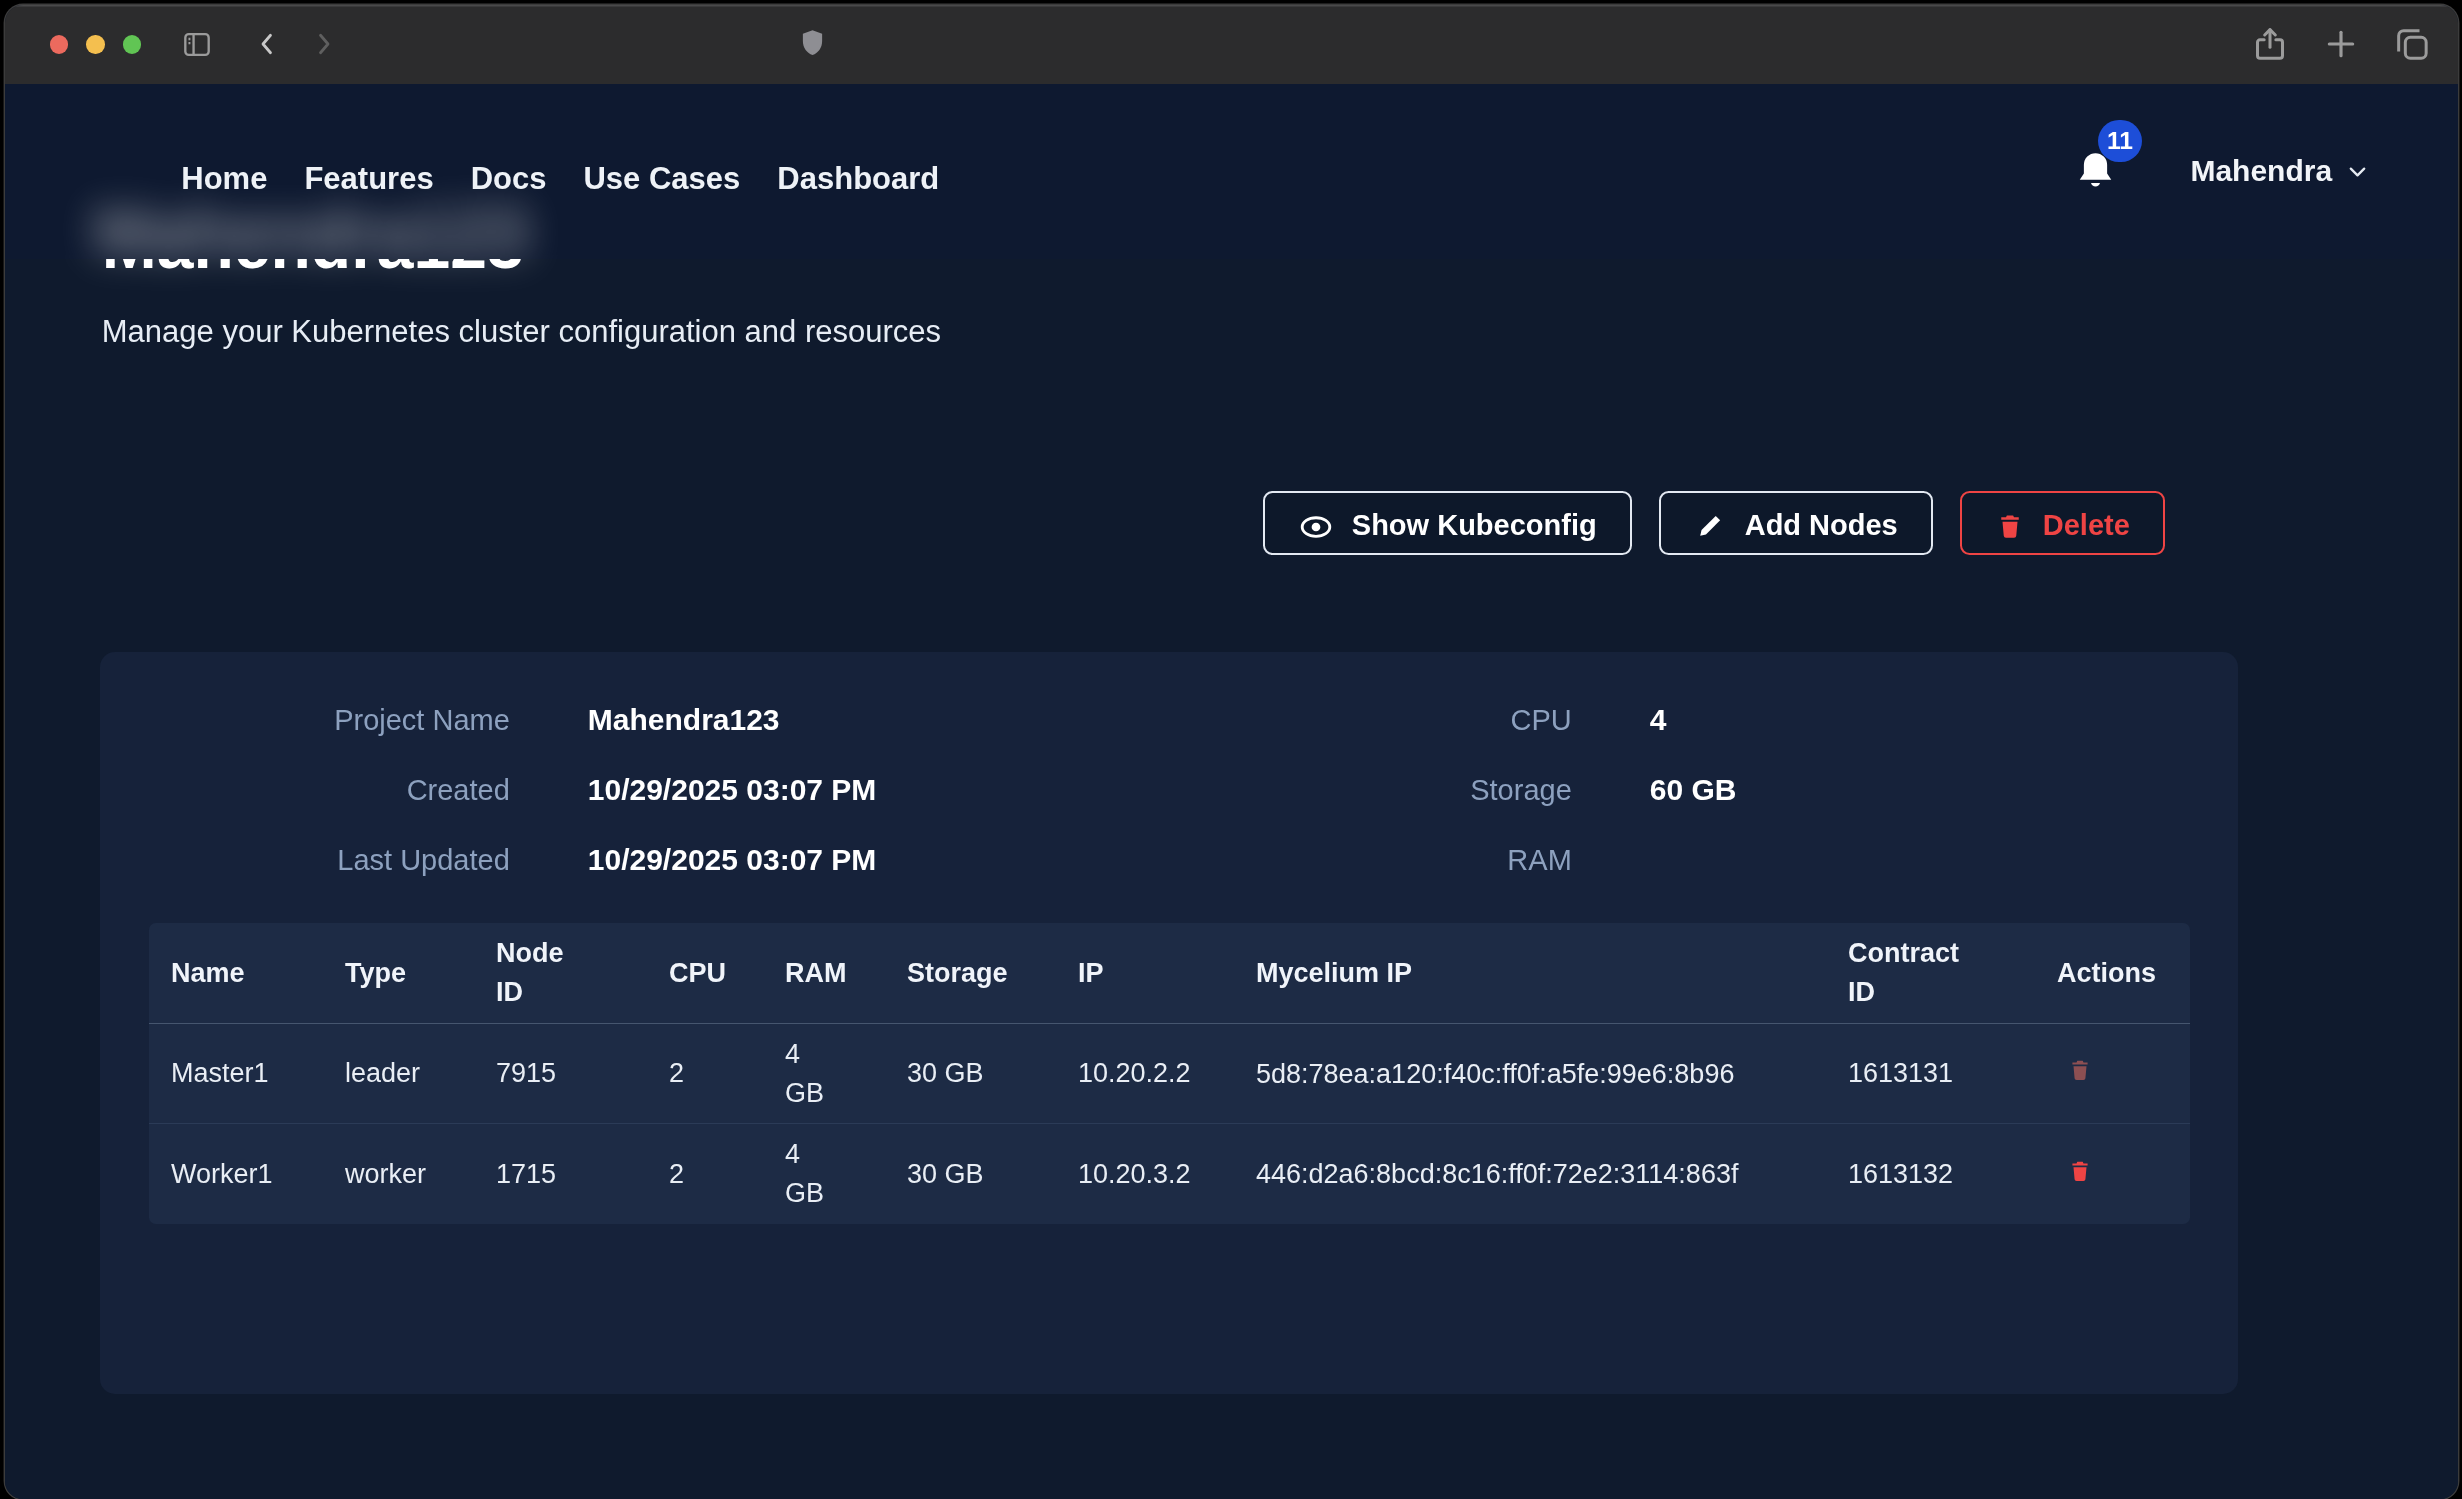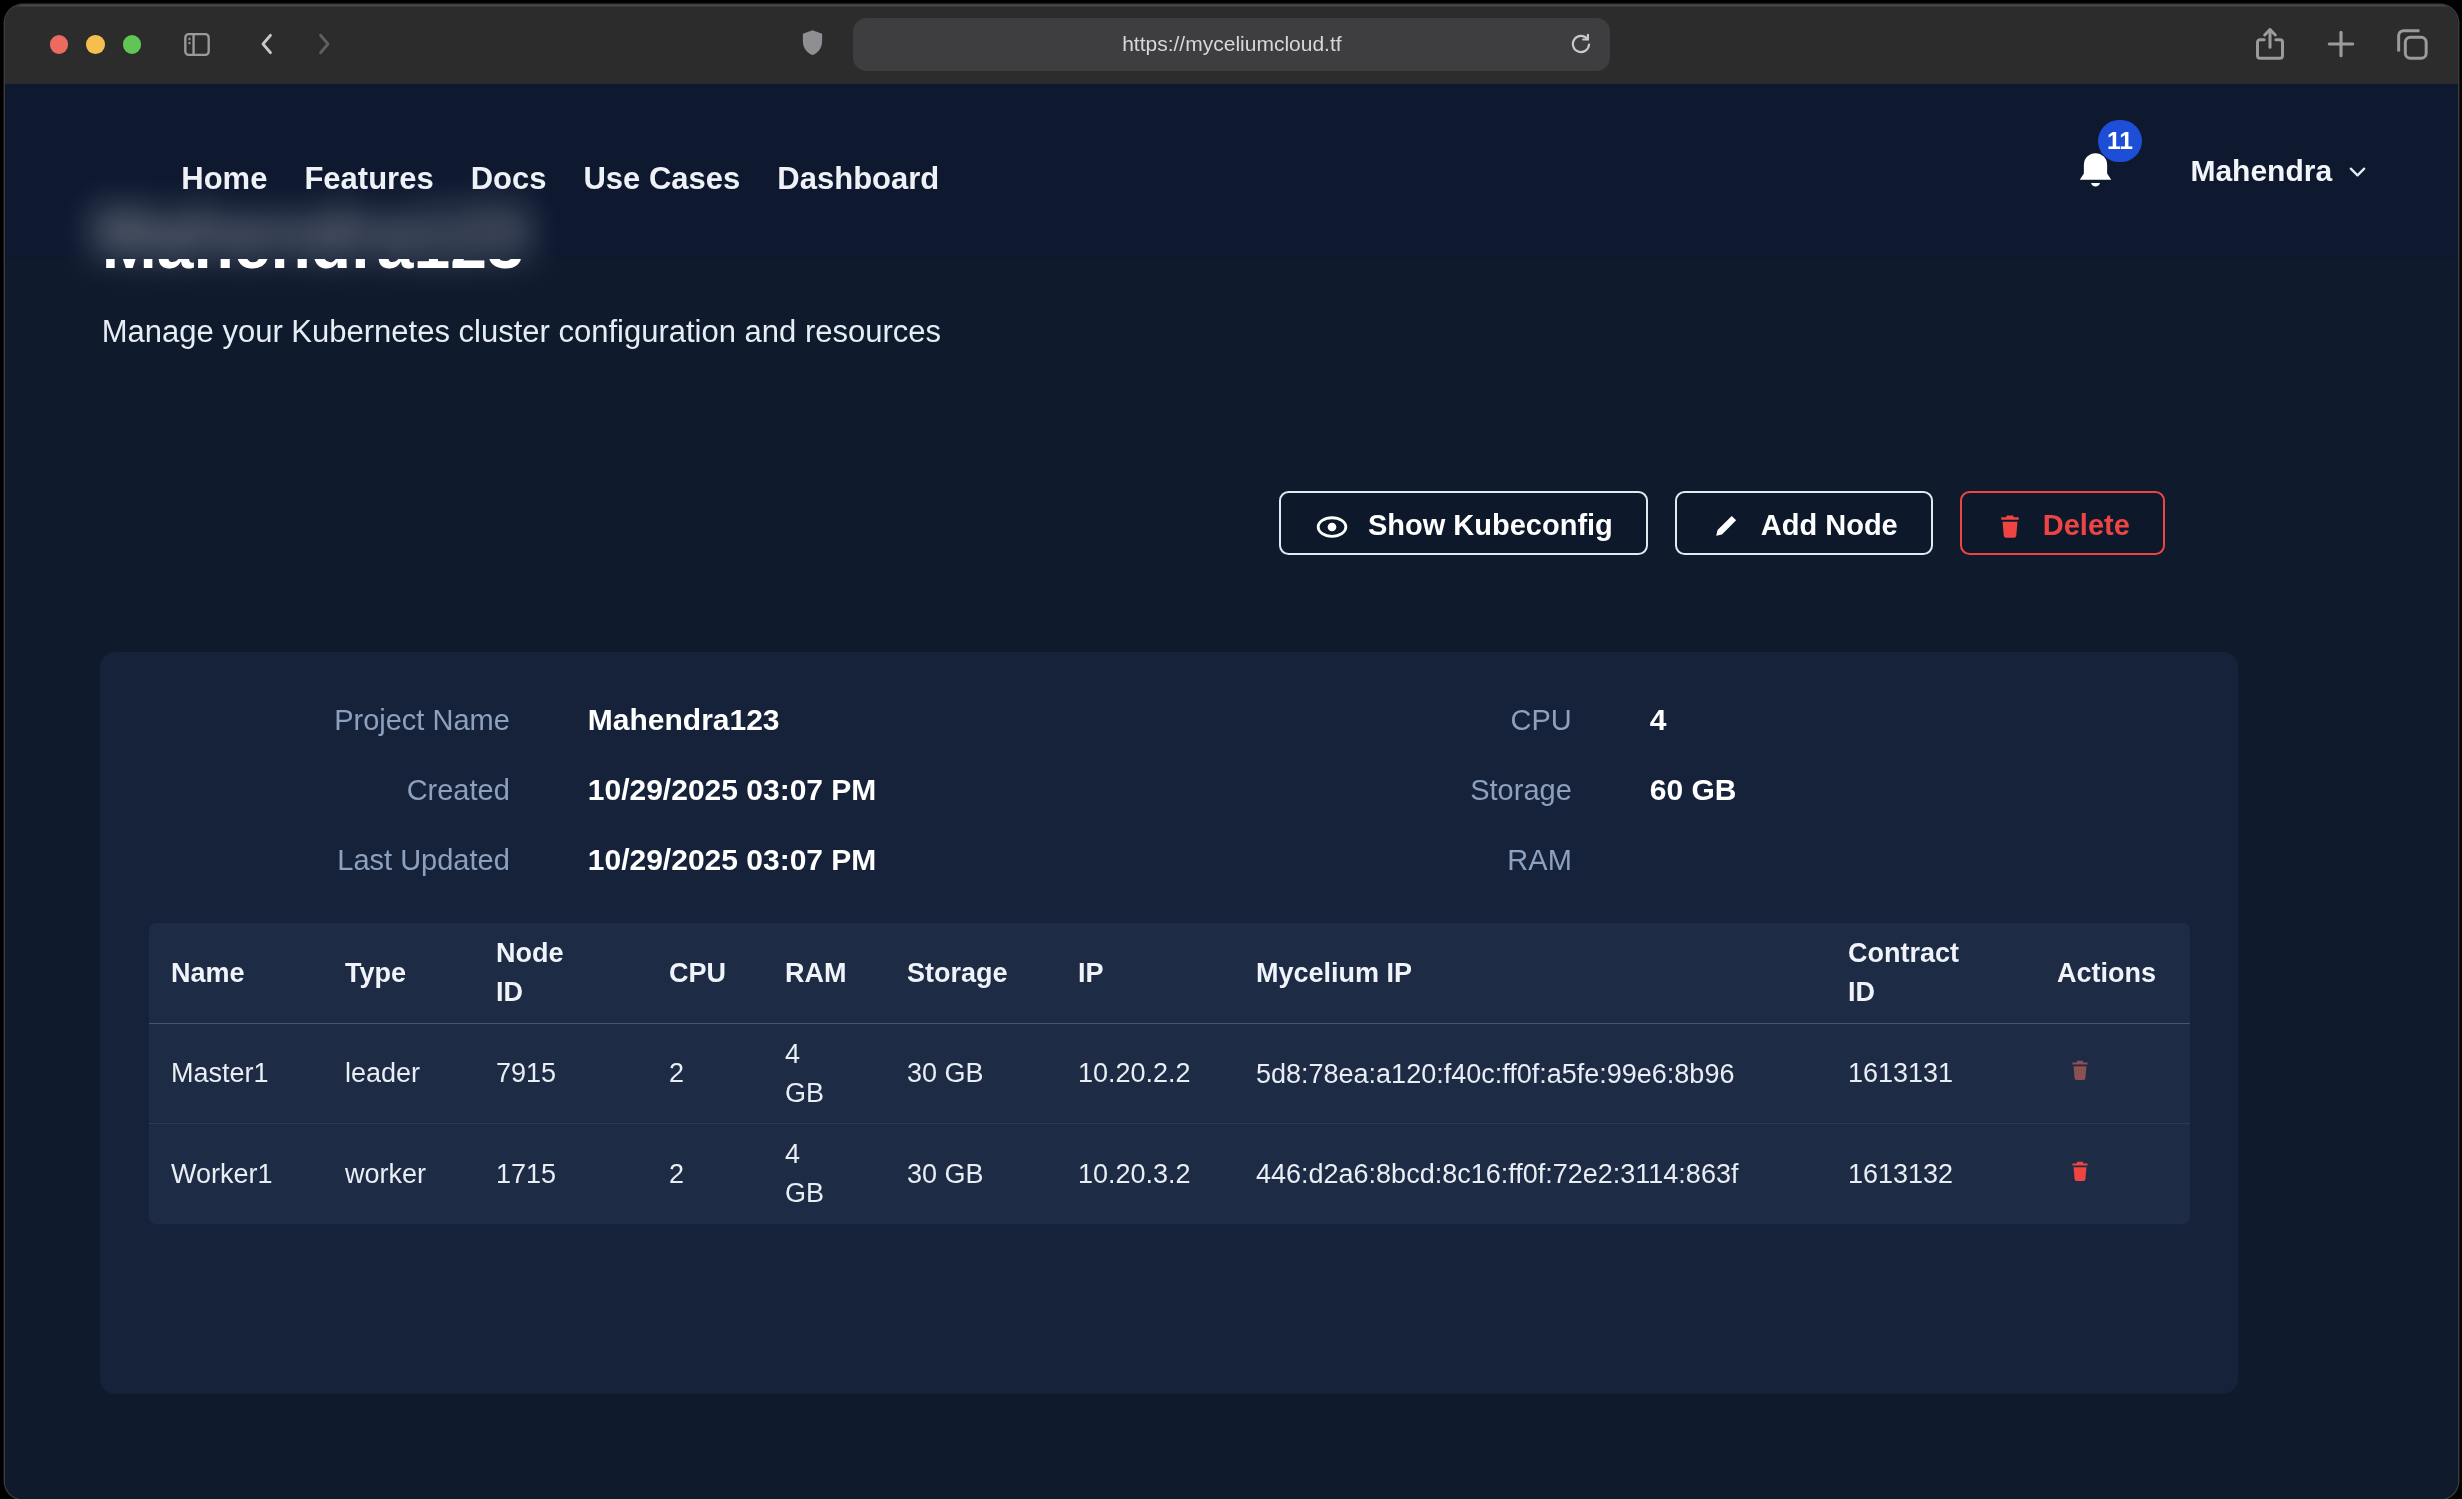--- a/index.html
+++ b/index.html
@@ -103,29 +103,20 @@
         <polyline points="10,5 16,12 10,19"></polyline>
       </svg>
     </div>
 
     <div class="url-zone">
       <span>
         <svg width="33" height="38" viewBox="0 0 24 24" fill="#8e8e93">
           <path d="M12 2l7 2.6v5.2c0 5.2-3 8.7-7 10.2-4-1.5-7-5-7-10.2V4.6z"></path>
         </svg>
       </span>
-      <div class="url-bar">
-        <span class="url-text">https://myceliumcloud.tf</span>
-        <span class="reload-ic">
-          <svg width="27" height="27" viewBox="0 0 24 24" fill="none" stroke="#c9c9c9" stroke-width="1.9" stroke-linecap="round">
-            <path d="M18.2 7.2A7.2 7.2 0 1 0 19.6 12"></path>
-            <polyline points="18.6,3.4 18.6,7.6 14.4,7.6"></polyline>
-          </svg>
-        </span>
-      </div>
     </div>
 
     <div class="chrome-right">
       <span>
         <svg width="40" height="44" viewBox="0 0 24 24" fill="none" stroke="#9b9b9b" stroke-width="1.8" stroke-linecap="round" stroke-linejoin="round">
           <path d="M8.5 9.5H6a1.5 1.5 0 0 0-1.5 1.5v8A1.5 1.5 0 0 0 6 20.5h12a1.5 1.5 0 0 0 1.5-1.5v-8A1.5 1.5 0 0 0 18 9.5h-2.5"></path>
           <line x1="12" y1="14" x2="12" y2="3.5"></line>
           <polyline points="8.8,6.6 12,3.4 15.2,6.6"></polyline>
         </svg>
       </span>
@@ -192,21 +183,21 @@
           </svg>
         </span>
         <span>Show Kubeconfig</span>
       </button>
       <button class="btn">
         <span>
           <svg width="33" height="33" viewBox="0 0 24 24" fill="#fff">
             <path d="M4.5 19.5l1-4.2L15.8 5l3.2 3.2L8.7 18.5l-4.2 1z"></path>
           </svg>
         </span>
-        <span>Add Node</span>
+        <span>Add Nodes</span>
       </button>
       <button class="btn danger">
         <span class="trash-red">
           <svg width="30" height="34" viewBox="0 0 24 24" fill="currentColor">
             <path d="M9.5 3.5h5l.7 1.5h3.8v2H5v-2h3.8z"></path>
             <path d="M6 8.5h12l-1 11.2a1.8 1.8 0 0 1-1.8 1.6H8.8A1.8 1.8 0 0 1 7 19.7z"></path>
           </svg>
         </span>
         <span>Delete</span>
       </button>

